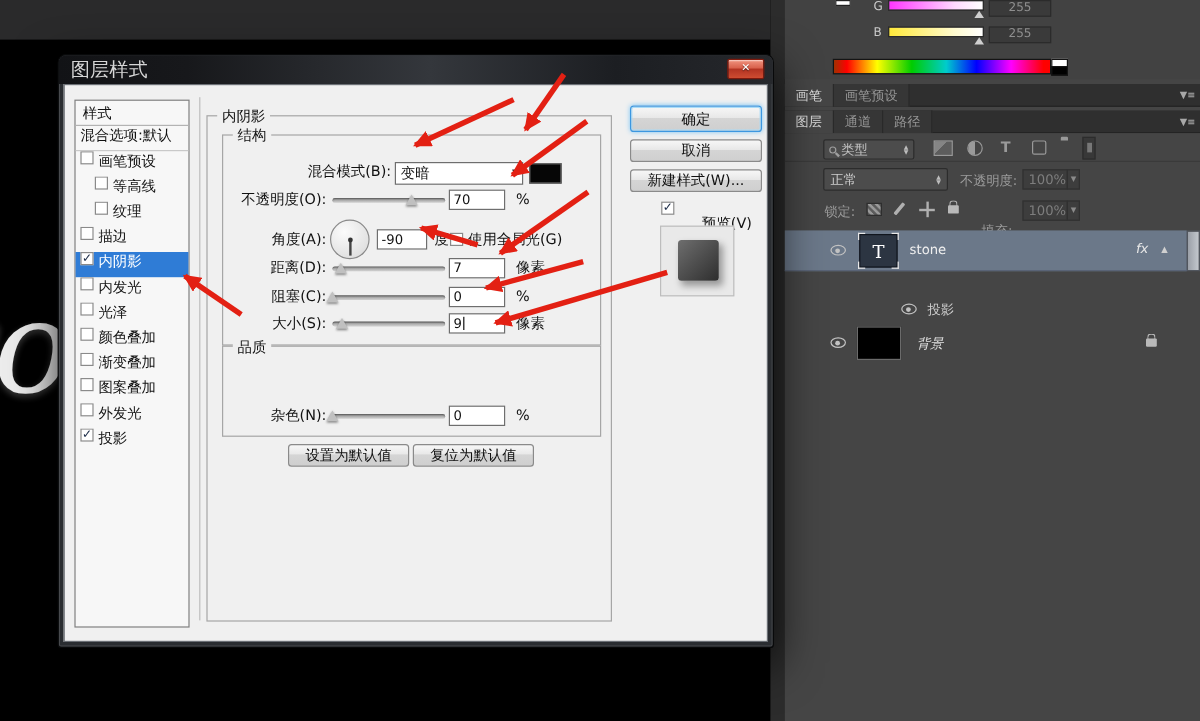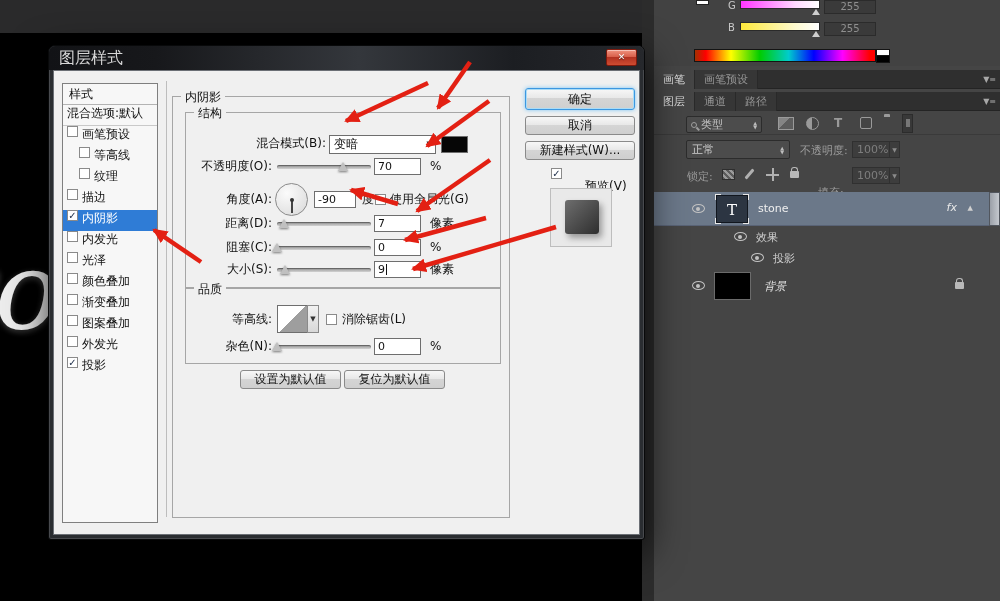--- a/index.html
+++ b/index.html
@@ -227,24 +227,20 @@
           <span class="brk tr"></span>
           <span class="brk bl"></span>
           <span class="brk br"></span>
         </span>
         <span style="position:absolute;left:104px;top:10px;color:#efefef;">stone</span>
         <span style="position:absolute;right:32px;top:9px;font-style:italic;color:#e8e8e8;">fx</span>
         <span style="position:absolute;right:16px;top:12px;font-size:7px;color:#d0d0d0;">▲</span>
       </div>
       <span class="scrollthumb"></span>
 
-      <div style="position:absolute;left:0;top:115px;width:346px;height:22px;">
-        <span class="eye" style="position:absolute;left:80px;top:6px;"></span>
-        <span style="position:absolute;left:102px;top:4px;color:#cfcfcf;">效果</span>
-      </div>
       <div style="position:absolute;left:0;top:137px;width:346px;height:20px;">
         <span class="eye" style="position:absolute;left:97px;top:5px;"></span>
         <span style="position:absolute;left:119px;top:3px;color:#cfcfcf;">投影</span>
       </div>
 
       <div class="lrow-bg">
         <span class="eye" style="position:absolute;left:38px;top:11px;"></span>
         <span class="bgthumb"></span>
         <span style="position:absolute;left:110px;top:9px;color:#e2e2e2;font-style:italic;font-family:'DejaVu Serif',serif;">背景</span>
         <span class="padlock" style="position:absolute;right:36px;top:12px;"></span>
@@ -367,27 +363,20 @@
             <span class="lbl">大小(S):</span>
             <span class="track" style="left:90px;width:94px;"></span>
             <span class="thumb" style="left:93px;"></span>
             <span class="vf" style="left:187px;width:47px;"><span>9</span><span class="caret"></span></span>
             <span class="unit" style="left:243px;">像素</span>
           </div>
         </div>
 
         <div class="group" style="left:12px;top:191px;width:316px;height:76px;">
           <span class="legend">品质</span>
-          <div class="srow" style="top:16px;height:28px;">
-            <span class="lbl" style="top:6px;">等高线:</span>
-            <span class="contour" style="left:90px;top:0;"></span>
-            <span class="contour-arrow" style="left:120px;top:0;">▼</span>
-            <span class="cb-abs" style="left:139px;top:9px;"></span>
-            <span class="unit" style="left:155px;top:6px;">消除锯齿(L)</span>
-          </div>
           <div class="srow" style="top:49px;">
             <span class="lbl">杂色(N):</span>
             <span class="track" style="left:90px;width:94px;"></span>
             <span class="thumb" style="left:85px;"></span>
             <span class="vf" style="left:187px;width:47px;">0</span>
             <span class="unit" style="left:243px;">%</span>
           </div>
         </div>
 
         <div class="btn" style="left:67px;top:273px;width:101px;">设置为默认值</div>

